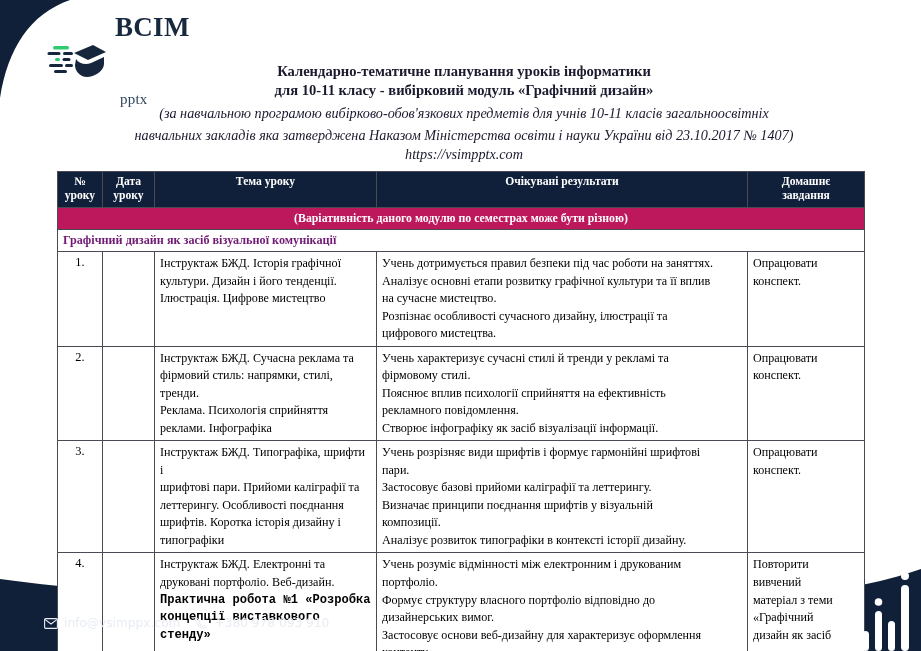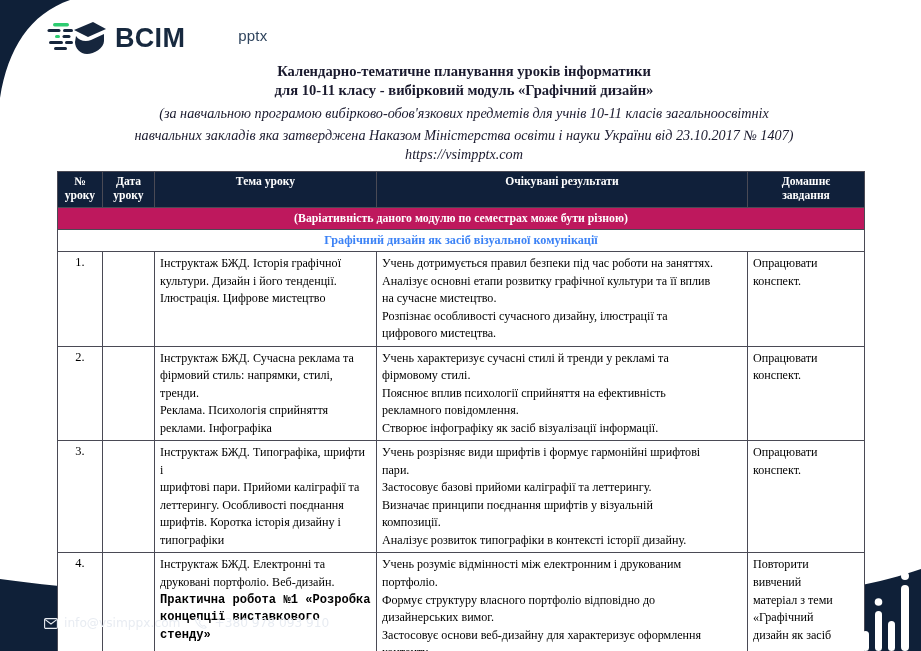--- a/index.html
+++ b/index.html
@@ -30,23 +30,23 @@
     left: 46px;
     top: 14px;
     display: flex;
     align-items: center;
     gap: 7px;
     z-index: 4;
   }
   #logo-mark { width: 62px; height: 48px; display:block; }
   #logo-text-wrap {
     display: flex;
-    flex-direction: row;
+    flex-direction: column;
     line-height: 1;
-    font-family: Liberation Sans, sans-serif;
+    font-family: Liberation Serif, serif;
     gap: 48px;
   }
   #logo-title {
     font-size: 27px;
     font-weight: 600;
     color: #17293f;
     letter-spacing: 0.3px;
   }
   #logo-sub {
     font-size: 15px;
@@ -114,22 +114,22 @@
     background: #be185d;
     color: #ffffff;
     text-align: center;
     font-weight: bold;
     font-size: 11.8px;
     padding: 2px 4px;
     border-color: #3cb054;
   }
   tr.band-plain td {
     background: #ffffff;
-    color: #3b82f6;
-    text-align: center;
+    color: #701a75;
+    text-align: left;
     font-weight: bold;
     font-size: 12.2px;
     padding: 2px 4px;
   }
   td.c-num {
     text-align: center;
     font-size: 12.4px;
     vertical-align: top;
     padding-top: 4px;
   }

